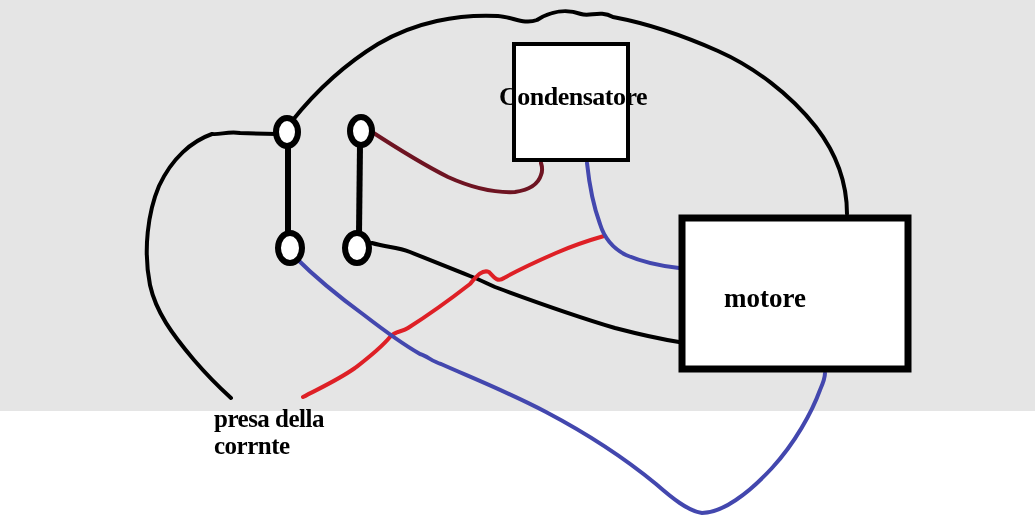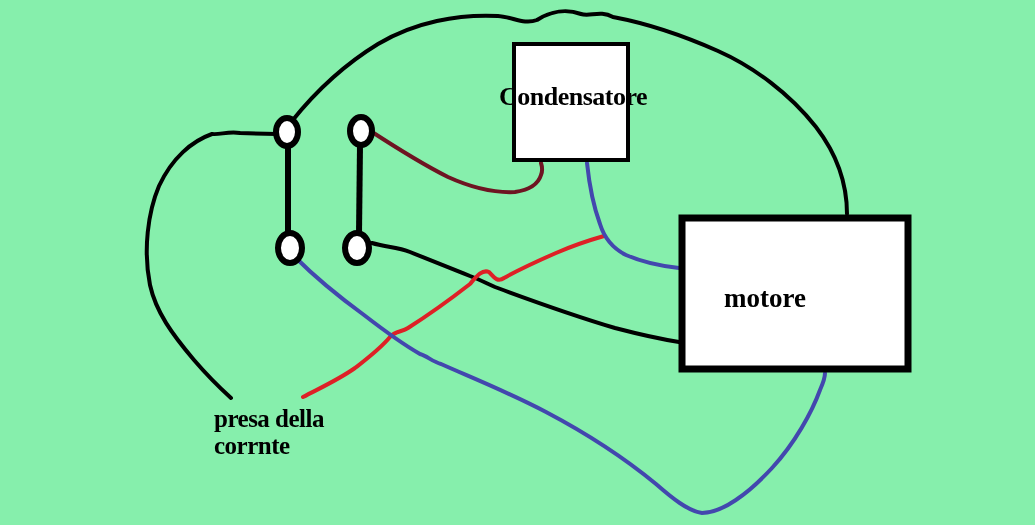--- a/index.html
+++ b/index.html
@@ -6,22 +6,22 @@
     margin: 0;
     padding: 0;
     width: 1035px;
     height: 525px;
     background: #ffffff;
     overflow: hidden;
   }
   .canvas-wrap {
     position: relative;
     width: 1035px;
-    height: 525px;
-    background: #86efac;
+    height: 411px;
+    background: #e5e5e5;
   }
   svg {
     display: block;
   }
   .diagram-label {
     font-family: "Liberation Serif", serif;
     font-weight: bold;
     fill: #000000;
   }
   .label-capacitor { font-size: 26px; letter-spacing: -0.5px; }

